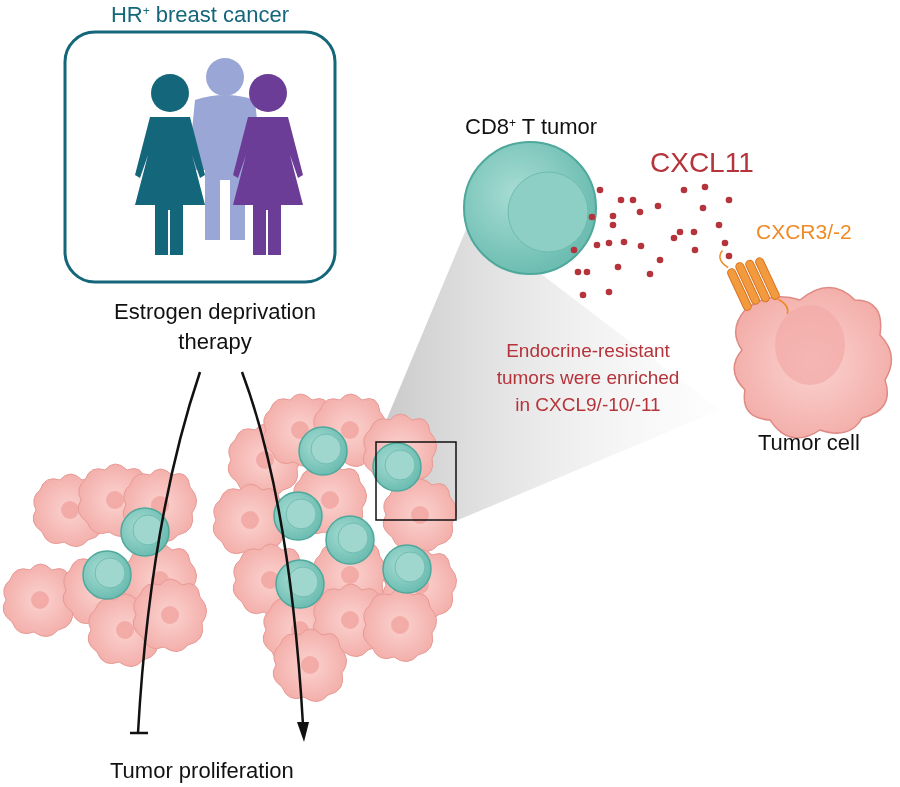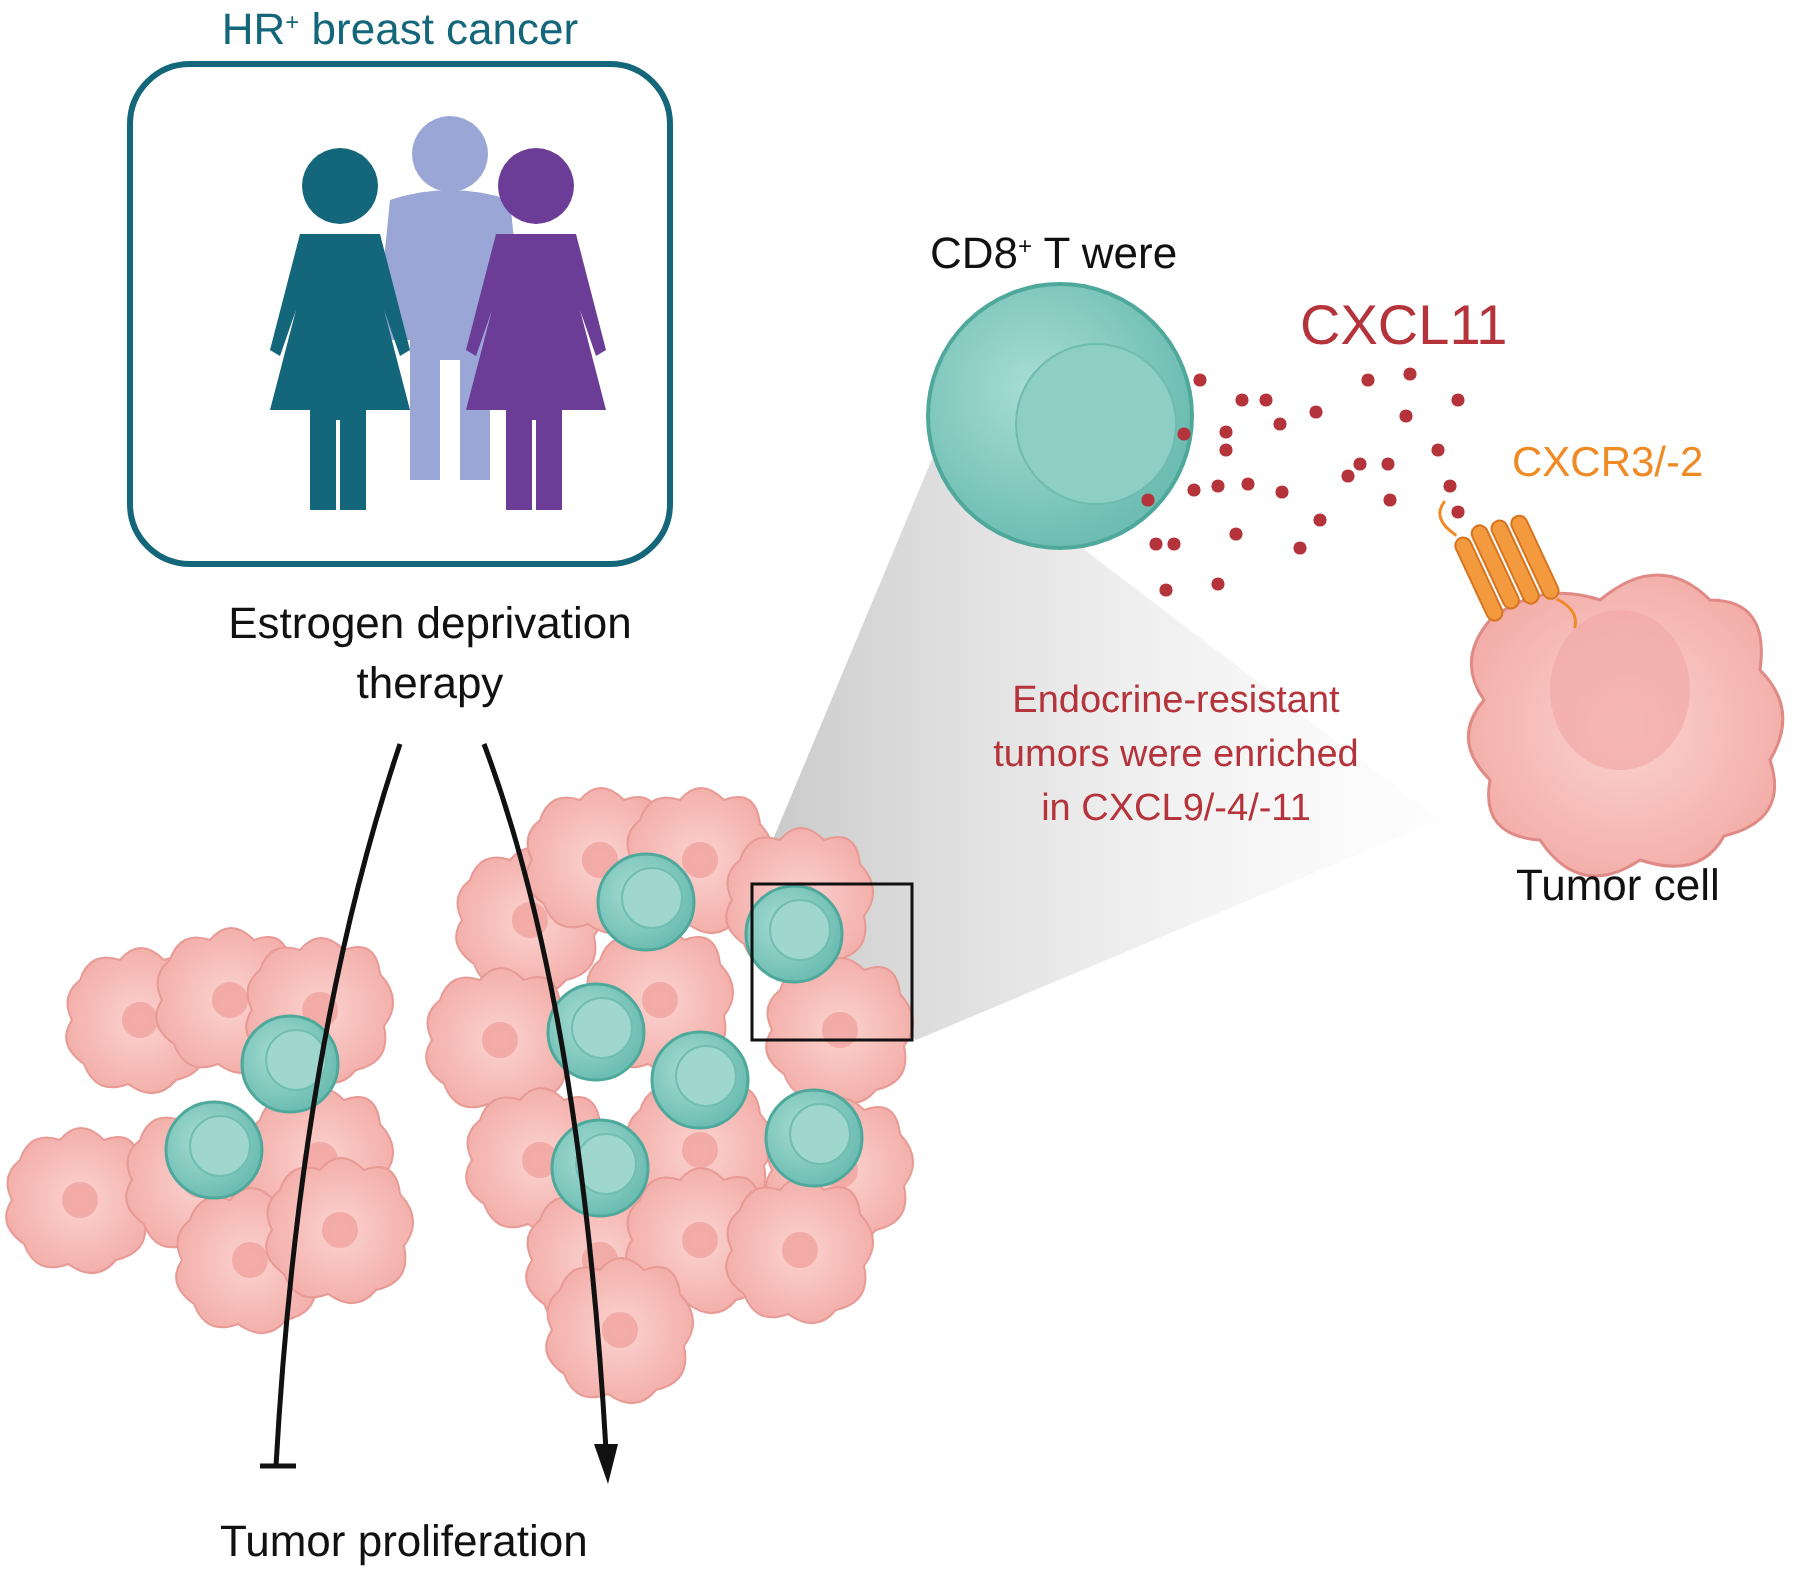--- a/index.html
+++ b/index.html
@@ -159,30 +159,30 @@
   <div class="txt title" style="top:2px;">
     <span>HR</span><sup>+</sup><span> breast cancer</span>
   </div>
 
   <div class="txt black" style="left:0;width:430px;text-align:center;top:297px;line-height:30px;">
     <div>Estrogen deprivation</div>
     <div>therapy</div>
   </div>
 
   <div class="txt black" style="left:465px;top:114px;">
-    <span>CD8</span><sup>+</sup><span> T were</span>
+    <span>CD8</span><sup>+</sup><span> T tumor</span>
   </div>
 
   <div class="txt red" style="left:650px;top:147px;font-size:28px;">CXCL11</div>
 
   <div class="txt orange" style="left:756px;top:220px;font-size:21px;">CXCR3/-2</div>
 
   <div class="txt red" style="left:458px;width:260px;text-align:center;top:337px;font-size:19px;line-height:27px;">
     <div>Endocrine-resistant</div>
     <div>tumors were enriched</div>
-    <div>in CXCL9/-4/-11</div>
+    <div>in CXCL9/-10/-11</div>
   </div>
 
   <div class="txt black" style="left:758px;top:430px;">Tumor cell</div>
 
 
   <div class="txt black" style="left:110px;top:758px;">Tumor proliferation</div>
 </div>
 
 </body></html>

